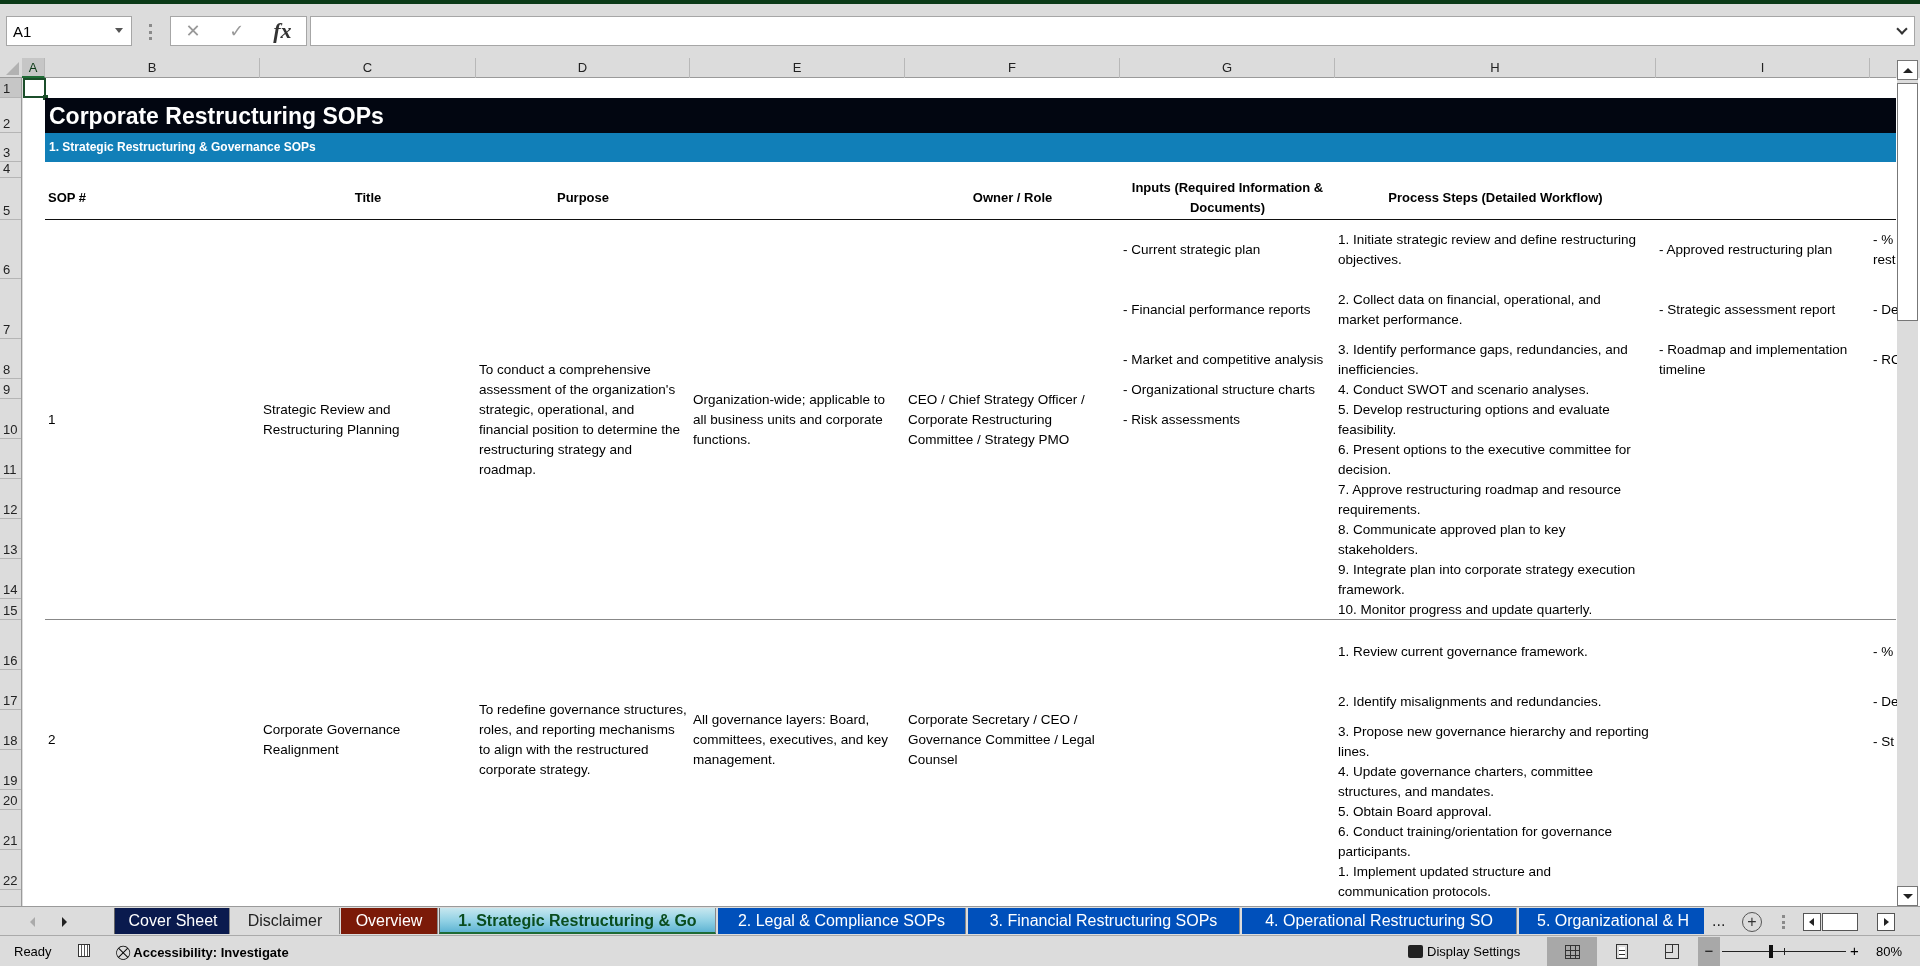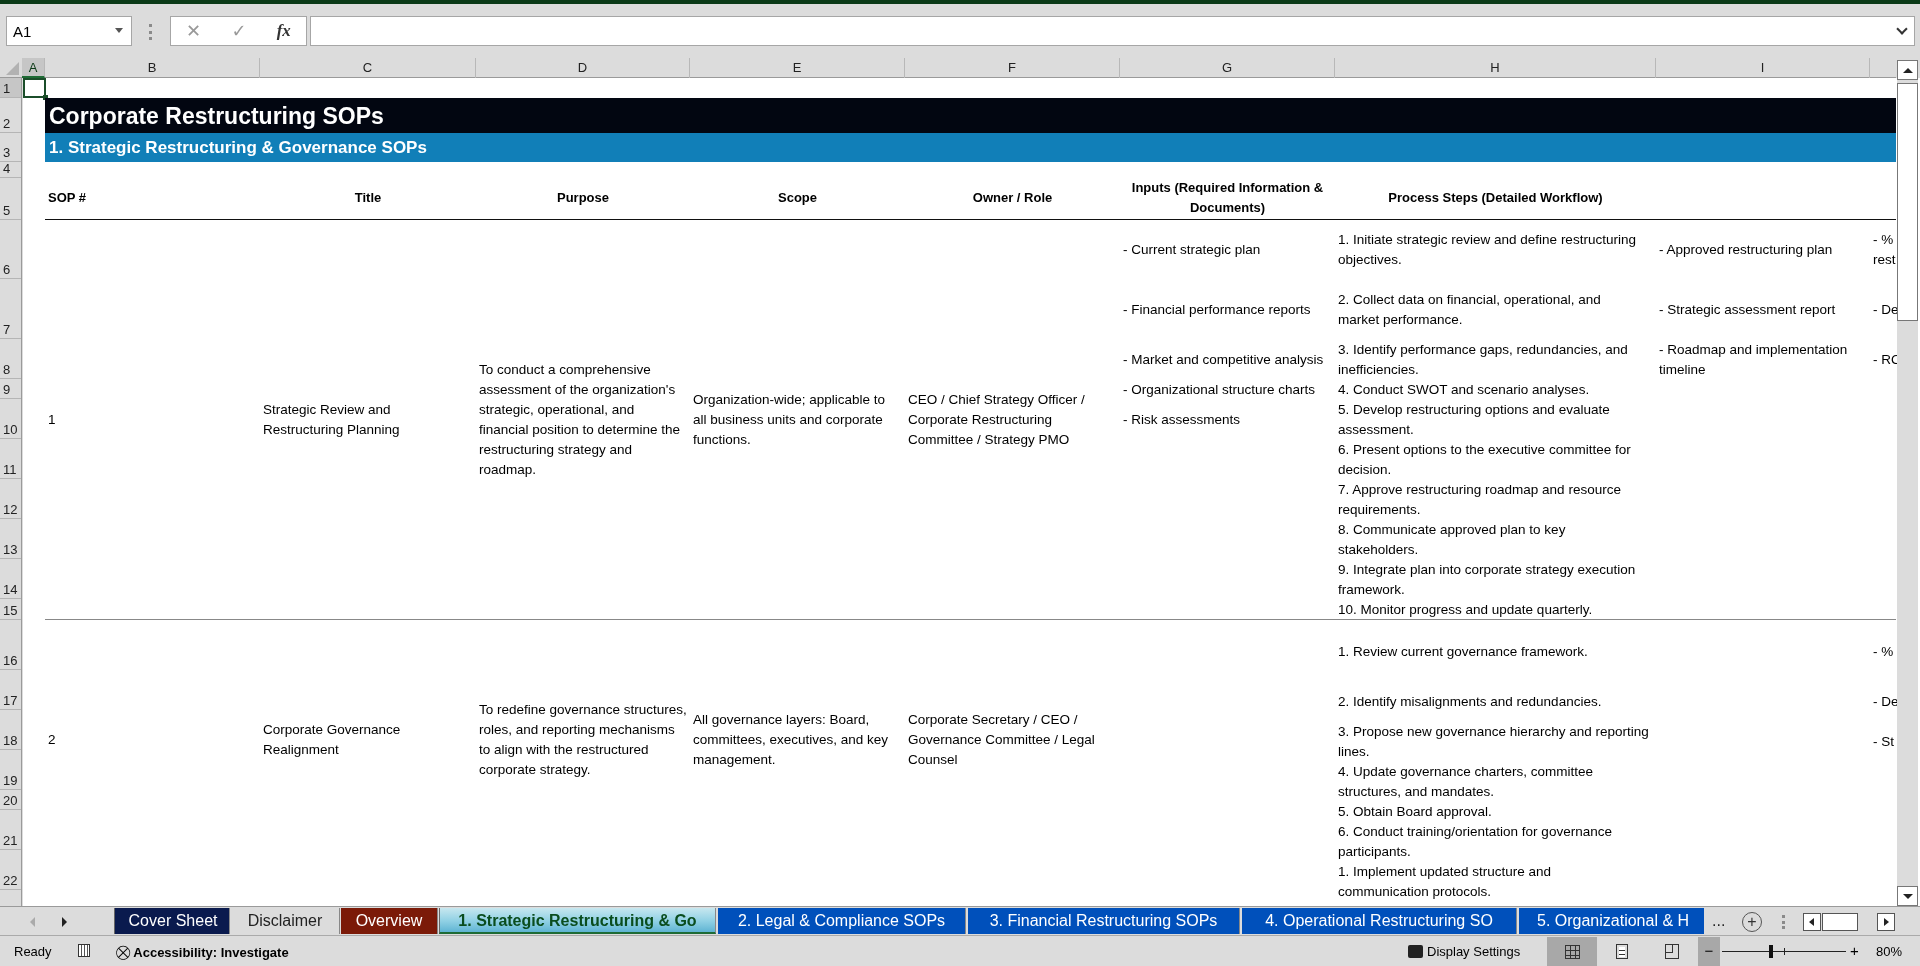--- a/index.html
+++ b/index.html
@@ -8,42 +8,42 @@
 
   .topbar { position: absolute; left: 0; top: 0; width: 1920px; height: 4px; background: #0b3a17; }
 
   
   .fbar { position: absolute; left: 0; top: 4px; width: 1920px; height: 50px; background: #dcdcdc; }
   .namebox { position: absolute; left: 6px; top: 12px; width: 126px; height: 30px; background: #fff; border: 1px solid #a6a6a6; display: flex; align-items: center; padding-left: 6px; font-size: 15px; }
   .namebox .dd { position: absolute; right: 8px; top: 11px; width: 0; height: 0; border-left: 4px solid transparent; border-right: 4px solid transparent; border-top: 5px solid #555; }
   .vdots { position: absolute; left: 149px; top: 20px; width: 3px; height: 16px; display: flex; flex-direction: column; justify-content: space-between; }
   .vdots i { display: block; width: 3px; height: 3px; background: #8a8a8a; }
   .fxbox { position: absolute; left: 170px; top: 12px; width: 137px; height: 30px; background: #fff; border: 1px solid #a6a6a6; display: flex; align-items: center; justify-content: space-around; font-size: 18px; color: #999; }
-  .fxbox .fx { font-family: "Liberation Serif", serif; font-style: italic; font-weight: bold; color: #333; font-size: 17px; }
+  .fxbox .fx { font-family: "Liberation Serif", serif; font-style: italic; font-weight: bold; color: #333; font-size: 22px; }
   .formula-input { position: absolute; left: 310px; top: 12px; width: 1605px; height: 30px; background: #fff; border: 1px solid #a6a6a6; }
   .formula-input .chev { position: absolute; right: 8px; top: 8px; width: 8px; height: 8px; border-right: 2px solid #333; border-bottom: 2px solid #333; transform: rotate(45deg); }
 
   
   .colhdr { position: absolute; top: 58px; left: 0; height: 20px; width: 1896px; background: #dcdcdc; border-bottom: 1px solid #9a9a9a; }
   .colhdr .corner { position: absolute; left: 0; top: 0; width: 22px; height: 20px; }
   .colhdr .corner::after { content: ""; position: absolute; right: 3px; bottom: 3px; width: 0; height: 0; border-left: 13px solid transparent; border-bottom: 13px solid #b2b2b2; }
   .colhdr .col { position: absolute; top: 0; height: 20px; text-align: center; font-size: 13px; line-height: 20px; border-right: 1px solid #b8b8b8; color: #222; }
   .colhdr .col.sel { background: #c6c6c6; color: #0b3a17; border-bottom: 2px solid #1e6b35; }
 
   
   .rowhdr { position: absolute; left: 0; top: 78px; width: 22px; height: 828px; background: #dcdcdc; border-right: 1px solid #9a9a9a; overflow: hidden; }
   .rowhdr .r { position: absolute; left: 0; width: 22px; font-size: 13px; padding-left: 3px; border-bottom: 1px solid #b5b5b5; display: flex; align-items: flex-end; padding-bottom: 1px; color: #222; }
   .rowhdr .r.sel { background: #c6c6c6; }
 
   
   .grid { position: absolute; left: 23px; top: 78px; width: 1909px; height: 828px; background: #fff; overflow: hidden; border-right: 1px solid #777; }
   .a1 { position: absolute; left: 0; top: 0; width: 23px; height: 20px; border: 2px solid #1b4e2a; }
   .a1::after { content: ""; position: absolute; right: -4px; bottom: -4px; width: 5px; height: 5px; background: #1b4e2a; }
   .title-band { position: absolute; left: 22px; top: 20px; width: 1851px; height: 35px; background: #020611; color: #fff; font-size: 23px; font-weight: bold; padding-left: 4px; line-height: 37px; }
-  .sub-band { position: absolute; left: 22px; top: 55px; width: 1851px; height: 29px; background: #117fb8; color: #fff; font-size: 17px; font-weight: bold; padding-left: 4px; line-height: 29px; }
+  .sub-band { position: absolute; left: 22px; top: 55px; width: 1851px; height: 29px; background: #117fb8; color: #fff; font-size: 12px; font-weight: bold; padding-left: 4px; line-height: 29px; }
   .hdr-row { position: absolute; left: 22px; top: 98px; width: 1851px; height: 44px; border-bottom: 1.5px solid #111; }
   .hdr-row .h { position: absolute; top: 0; height: 44px; display: flex; align-items: center; justify-content: center; text-align: center; font-weight: bold; font-size: 13px; line-height: 20px; }
   .hdr-row .h.left { justify-content: flex-start; padding-left: 3px; }
 
   .sop { position: absolute; left: 22px; width: 1851px; }
   .sop.first { top: 142px; height: 400px; border-bottom: 1px solid #888; }
   .sop.second { top: 542px; height: 300px; }
   .cell { position: absolute; font-size: 13.5px; line-height: 20px; padding: 0 3px; }
   .vc { display: flex; align-items: center; height: 100%; }
   .list { position: absolute; font-size: 13.5px; line-height: 20px; padding: 0 3px; }
@@ -161,21 +161,20 @@
 <div class="grid">
   <div class="a1"></div>
 
   <div class="title-band">Corporate Restructuring SOPs</div>
   <div class="sub-band">1. Strategic Restructuring &amp; Governance SOPs</div>
 
   <div class="hdr-row">
     <div class="h left" style="left:0;width:215px;">SOP #</div>
     <div class="h" style="left:215px;width:216px;">Title</div>
     <div class="h" style="left:431px;width:214px;">Purpose</div>
-    <div class="h" style="left:645px;width:215px;">Scope</div>
     <div class="h" style="left:860px;width:215px;">Owner / Role</div>
     <div class="h" style="left:1075px;width:215px;">Inputs (Required Information &amp; Documents)</div>
     <div class="h" style="left:1290px;width:321px;">Process Steps (Detailed Workflow)</div>
   </div>
 
   <div class="sop first">
     <div class="cell vc" style="left:0;top:0;width:215px;height:400px;">
         <span>1</span>
       </div>
     <div class="cell vc" style="left:215px;top:0;width:216px;height:400px;">
@@ -199,21 +198,21 @@
     </div>
     <div class="list" style="left:1290px;top:0;width:321px;height:400px;">
       <div style="top:10px;">1. Initiate strategic review and define restructuring</div>
       <div style="top:30px;">objectives.</div>
       <div style="top:70px;">2. Collect data on financial, operational, and</div>
       <div style="top:90px;">market performance.</div>
       <div style="top:120px;">3. Identify performance gaps, redundancies, and</div>
       <div style="top:140px;">inefficiencies.</div>
       <div style="top:160px;">4. Conduct SWOT and scenario analyses.</div>
       <div style="top:180px;">5. Develop restructuring options and evaluate</div>
-      <div style="top:200px;">assessment.</div>
+      <div style="top:200px;">feasibility.</div>
       <div style="top:220px;">6. Present options to the executive committee for</div>
       <div style="top:240px;">decision.</div>
       <div style="top:260px;">7. Approve restructuring roadmap and resource</div>
       <div style="top:280px;">requirements.</div>
       <div style="top:300px;">8. Communicate approved plan to key</div>
       <div style="top:320px;">stakeholders.</div>
       <div style="top:340px;">9. Integrate plan into corporate strategy execution</div>
       <div style="top:360px;">framework.</div>
       <div style="top:380px;">10. Monitor progress and update quarterly.</div>
     </div>

